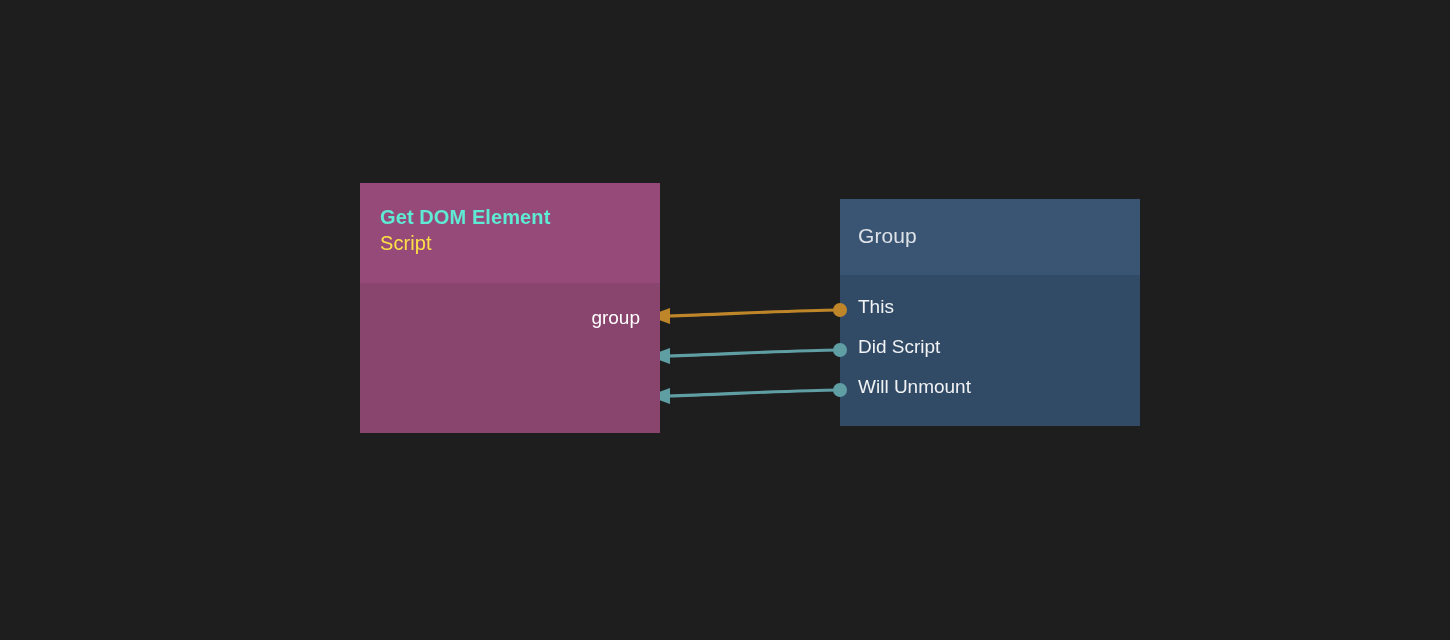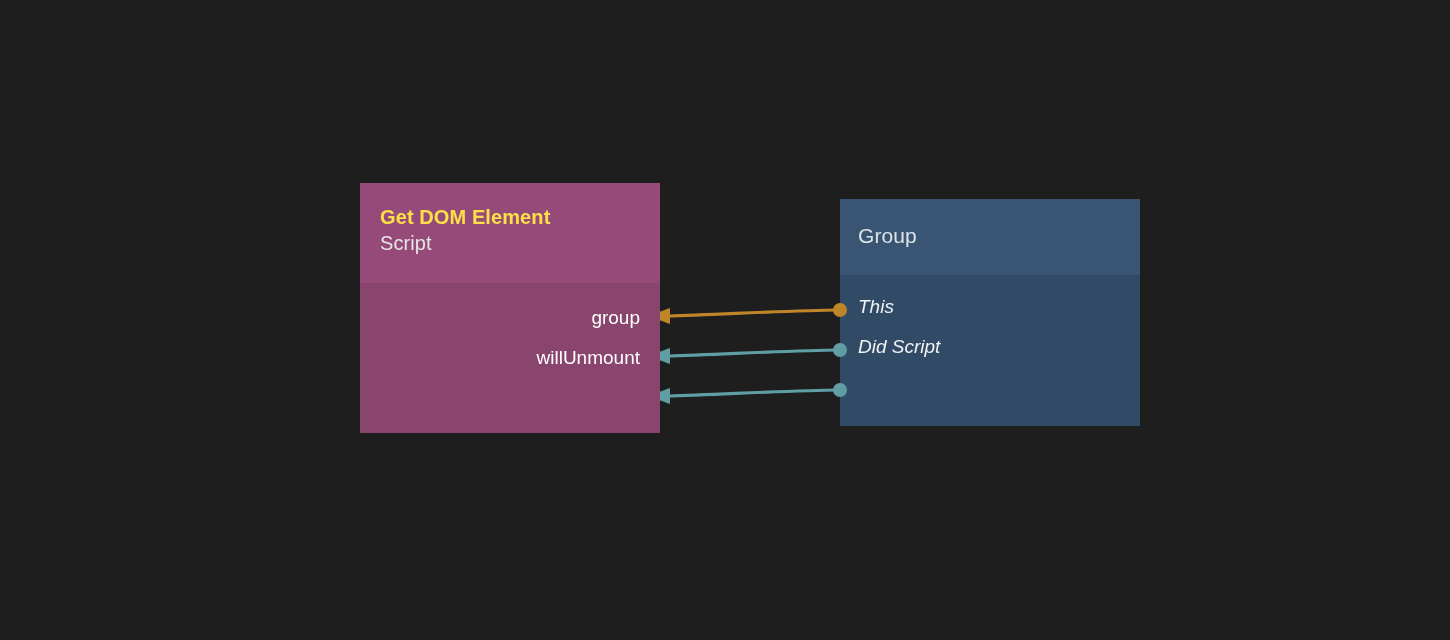--- a/index.html
+++ b/index.html
@@ -63,25 +63,25 @@
     width: 300px;
     height: 250px;
     background: #8a456e;
   }
   .node-script .node-header {
     height: 100px;
     background: #964a79;
     padding: 21px 0 0 20px;
   }
   .node-script .node-title {
+    color: #5eead4;
+    font-weight: bold;
+  }
+  .node-script .node-subtitle {
     color: #fde047;
-    font-weight: bold;
-  }
-  .node-script .node-subtitle {
-    color: #e5e5e5;
     font-weight: normal;
   }
   .node-script .node-body {
     height: 150px;
     padding-top: 15px;
   }
   .port-row-out {
     height: 40px;
     display: flex;
     align-items: center;
@@ -110,21 +110,20 @@
     padding: 24px 0 0 18px;
   }
   .node-group .node-title {
     color: #dde2e8;
     font-weight: normal;
     font-size: 21px;
   }
   .node-group .node-body {
     height: 151px;
     padding-top: 12px;
-    font-style: italic;
   }
   .port-row-in {
     height: 40px;
     display: flex;
     align-items: center;
     padding-left: 18px;
     box-sizing: border-box;
   }
   .port-label-in {
     font-size: 19px;
@@ -169,41 +168,41 @@
       <div class="node-title">Get DOM Element</div>
       <div class="node-subtitle">Script</div>
     </div>
     <div class="node-body">
 
       <div class="port-row-out">
         <span class="port-label-out">group</span>
       </div>
 
 
-      <div class="port-row-out">
-        <span class="port-label-out">willUnmount</span>
-      </div>
 
     </div>
   </div>
 
   <div class="node node-group">
     <div class="node-header">
       <div class="node-title">Group</div>
     </div>
     <div class="node-body">
 
       <div class="port-row-in">
         <span class="port-label-in">This</span>
       </div>
 
       <div class="port-row-in">
         <span class="port-label-in">Did Script</span>
       </div>
 
+      <div class="port-row-in">
+        <span class="port-label-in">Will Unmount</span>
+      </div>
 
     </div>
   </div>
 
   <div class="port-dot" style="left:833px; top:303px; background:#bf8529;"></div>
   <div class="port-dot" style="left:833px; top:343px; background:#5f9ea3;"></div>
   <div class="port-dot" style="left:833px; top:383px; background:#5f9ea3;"></div>
 
 </div>
 

